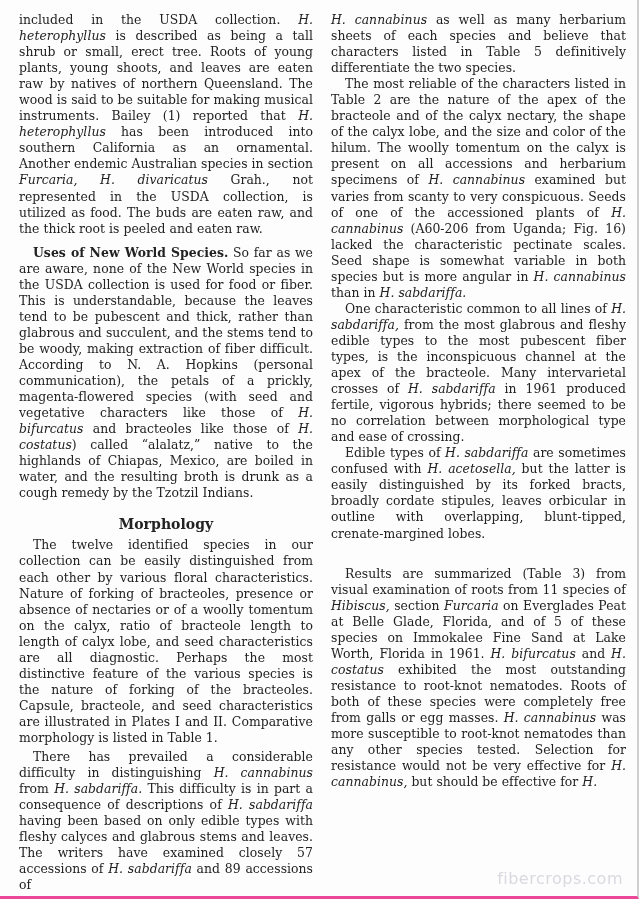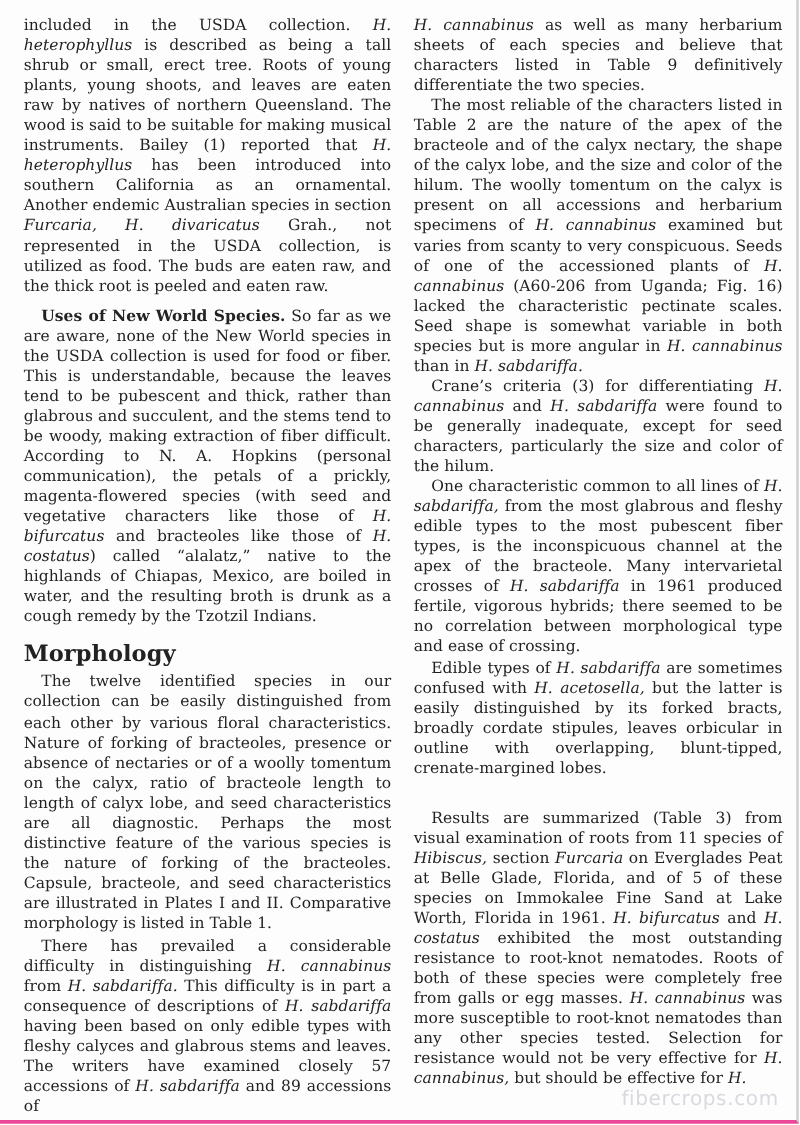--- a/index.html
+++ b/index.html
@@ -27,21 +27,21 @@
       letter-spacing: 0.05px;
     }
     .col-left { left: 19px; }
     .col-right { left: 331px; width: 295px; }
     p { margin: 0; text-indent: 0; }
     p.ind { text-indent: 14px; }
     i { font-style: italic; }
     .runin { font-weight: bold; }
     h2 {
       font-family: "DejaVu Serif", "Liberation Serif", serif;
-      font-size: 18px; font-weight: bold; 
+      font-size: 14px; font-weight: bold; text-align: center;
       margin: 0; line-height: 18px;
     }
     .gap-small { height: 8px; }
     .gap-head-top { height: 14px; }
     .gap-head-bot { height: 4px; }
     .watermark {
       position: absolute; right: 14px; bottom: 8px;
       font-family: "DejaVu Sans", sans-serif;
       font-size: 16px; color: rgba(150,150,170,0.35);
       letter-spacing: 0.5px;
@@ -63,23 +63,22 @@
     <div class="gap-head-top"></div>
     <h2>Morphology</h2>
     <div class="gap-head-bot"></div>
 
     <p class="ind"><span>The twelve identified species in our collection can be easily distinguished from each other by various floral characteristics. Nature of forking of bracteoles, presence or absence of nectaries or of a woolly tomentum on the calyx, ratio of bracteole length to length of calyx lobe, and seed characteristics are all diagnostic. Perhaps the most distinctive feature of the various species is the nature of forking of the bracteoles. Capsule, bracteole, and seed characteristics are illustrated in Plates I and II. Comparative morphology is listed in Table 1.</span></p>
     <div style="height:3px"></div>
     <p class="ind"><span>There has prevailed a considerable difficulty in distinguishing </span><i>H. cannabinus</i><span> from </span><i>H. sabdariffa.</i><span> This difficulty is in part a consequence of descriptions of </span><i>H. sabdariffa</i><span> having been based on only edible types with fleshy calyces and glabrous stems and leaves. The writers have examined closely 57 accessions of </span><i>H. sabdariffa</i><span> and 89 accessions of</span></p>
   </div>
 
   <div class="col col-right">
-    <p><i>H. cannabinus</i><span> as well as many herbarium sheets of each species and believe that characters listed in Table 9 definitively differentiate the two species.</span></p>
+    <p><i>H. cannabinus</i><span> as well as many herbarium sheets of each species and believe that characters listed in Table 5 definitively differentiate the two species.</span></p>
     <p class="ind"><span>The most reliable of the characters listed in Table 2 are the nature of the apex of the bracteole and of the calyx nectary, the shape of the calyx lobe, and the size and color of the hilum. The woolly tomentum on the calyx is present on all accessions and herbarium specimens of </span><i>H. cannabinus</i><span> examined but varies from scanty to very conspicuous. Seeds of one of the accessioned plants of </span><i>H. cannabinus</i><span> (A60-206 from Uganda; Fig. 16) lacked the characteristic pectinate scales. Seed shape is somewhat variable in both species but is more angular in </span><i>H. cannabinus</i><span> than in </span><i>H. sabdariffa.</i></p>
-    <p class="ind"><span>Crane’s criteria (3) for differentiating </span><i>H. cannabinus</i><span> and </span><i>H. sabdariffa</i><span> were found to be generally inadequate, except for seed characters, particularly the size and color of the hilum.</span></p>
     <p class="ind"><span>One characteristic common to all lines of </span><i>H. sabdariffa,</i><span> from the most glabrous and fleshy edible types to the most pubescent fiber types, is the inconspicuous channel at the apex of the bracteole. Many intervarietal crosses of </span><i>H. sabdariffa</i><span> in 1961 produced fertile, vigorous hybrids; there seemed to be no correlation between morphological type and ease of crossing.</span></p>
     <p class="ind"><span>Edible types of </span><i>H. sabdariffa</i><span> are sometimes confused with </span><i>H. acetosella,</i><span> but the latter is easily distinguished by its forked bracts, broadly cordate stipules, leaves orbicular in outline with overlapping, blunt-tipped, crenate-margined lobes.</span></p>
 
     <div class="gap-head-top" style="height:20px"></div>
     <div class="gap-head-bot"></div>
 
     <p class="ind"><span>Results are summarized (Table 3) from visual examination of roots from 11 species of </span><i>Hibiscus,</i><span> section </span><i>Furcaria</i><span> on Everglades Peat at Belle Glade, Florida, and of 5 of these species on Immokalee Fine Sand at Lake Worth, Florida in 1961. </span><i>H. bifurcatus</i><span> and </span><i>H. costatus</i><span> exhibited the most outstanding resistance to root-knot nematodes. Roots of both of these species were completely free from galls or egg masses. </span><i>H. cannabinus</i><span> was more susceptible to root-knot nematodes than any other species tested. Selection for resistance would not be very effective for </span><i>H. cannabinus,</i><span> but should be effective for </span><i>H.</i></p>
   </div>
 
   <div class="watermark">fibercrops.com</div>

